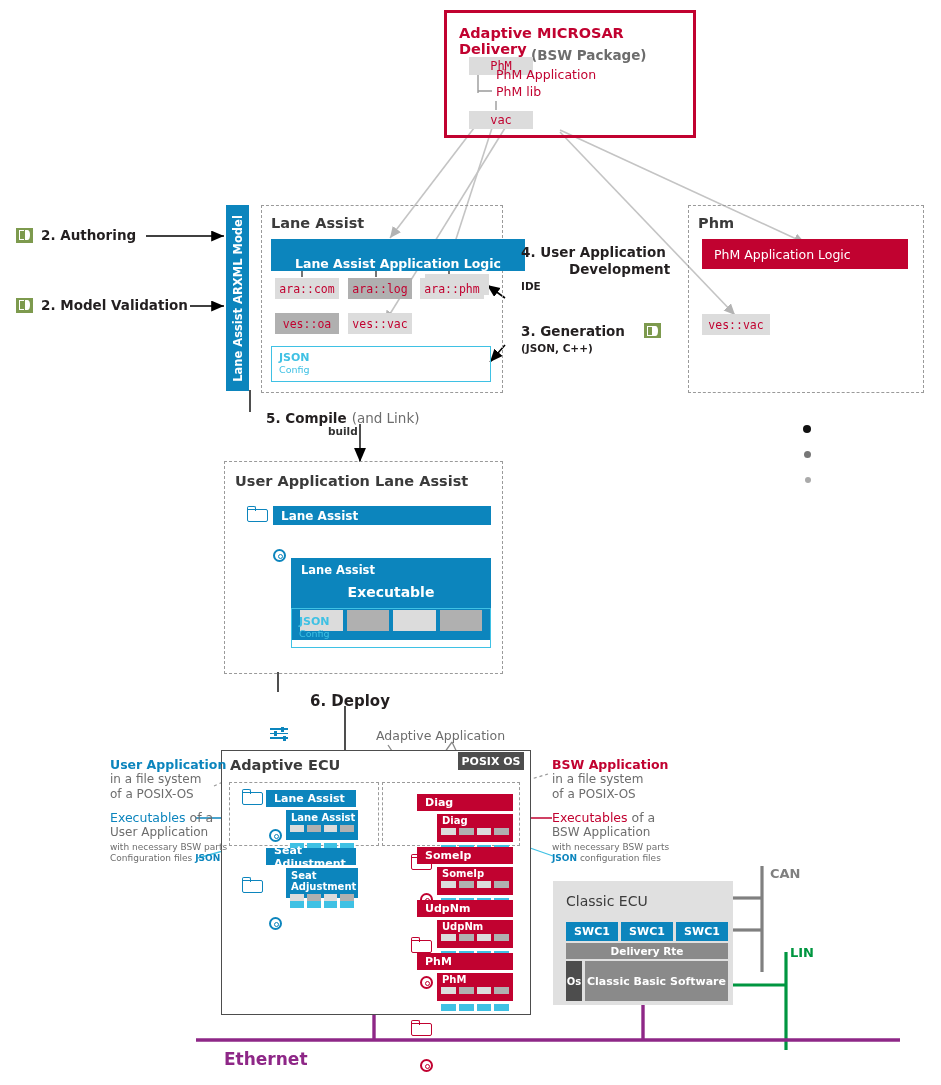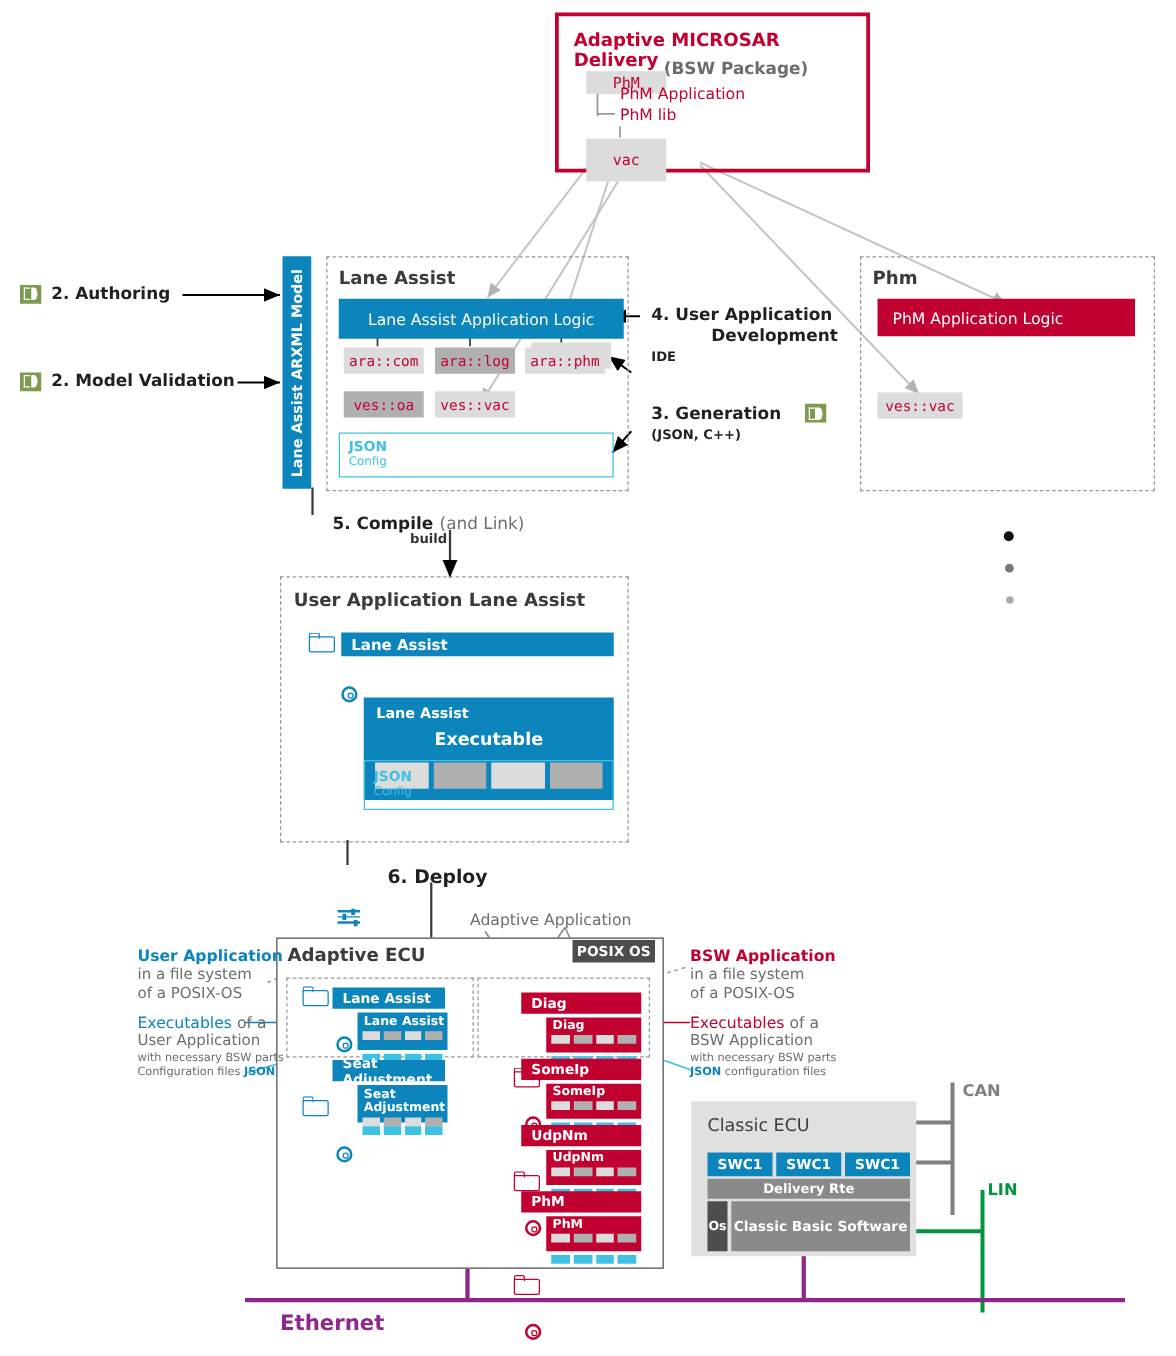--- a/index.html
+++ b/index.html
@@ -154,21 +154,21 @@
   <path d="M374,1013 L374,1040" stroke="#8e2787" stroke-width="3.4"></path>
   <path d="M643,1004 L643,1040" stroke="#8e2787" stroke-width="3.4"></path>
 </svg>
 
 <div class="abs redbox" style="left:444px;top:10px;width:246px;height:122px;">
   <div class="abs title-bold t-red" style="left:12px;top:12px;font-size:14.5px;">Adaptive MICROSAR Delivery</div>
   <div class="abs title-bold t-gray" style="left:84px;top:34px;font-size:13.5px;">(BSW Package)</div>
 
   <div class="abs c-lgray label-chip" style="left:22px;top:44px;width:64px;height:18px;font-size:12px;">PhM</div>
 
-  <div class="abs c-lgray label-chip" style="left:22px;top:98px;width:64px;height:34px;font-size:12px;">vac</div>
+  <div class="abs c-lgray label-chip" style="left:22px;top:98px;width:64px;height:18px;font-size:12px;">vac</div>
 </div>
 <div class="abs t-red" style="left:496px;top:67px;font-size:12.5px;">PhM Application</div>
 <div class="abs t-red" style="left:496px;top:84px;font-size:12.5px;">PhM lib</div>
 
 <div class="abs" style="left:16px;top:227px;display:flex;align-items:center;gap:8px;">
   <span class="dlogo"></span>
   <span class="title-bold" style="font-size:13.5px;">2. Authoring</span>
 </div>
 <div class="abs" style="left:16px;top:297px;display:flex;align-items:center;gap:8px;">
   <span class="dlogo"></span>
@@ -177,22 +177,22 @@
 
 <div class="abs c-blue" style="left:226px;top:205px;width:23px;height:186px;">
   <div style="position:absolute;left:-82px;top:82px;width:186px;height:23px;
               transform:rotate(-90deg);display:flex;align-items:center;justify-content:center;
               font-size:11.5px;font-weight:bold;color:#fff;">Lane Assist ARXML Model</div>
 </div>
 
 <div class="abs dashbox" style="left:261px;top:205px;width:240px;height:186px;">
   <div class="abs hdr" style="left:9px;top:9px;">Lane Assist</div>
 
-  <div class="abs c-blue" style="left:9px;top:33px;width:228px;height:32px;display:flex;
-              align-items:center;justify-content:center;font-size:12.5px;font-weight:normal;">
+  <div class="abs c-blue" style="left:9px;top:33px;width:254px;height:32px;display:flex;
+              align-items:flex-end;justify-content:center;font-size:12.5px;font-weight:bold;">
     <span>Lane Assist Application Logic</span>
   </div>
 
   <div class="abs c-lgray label-chip" style="left:13px;top:72px;width:64px;height:21px;">ara::com</div>
   <div class="abs c-mgray label-chip" style="left:86px;top:72px;width:64px;height:21px;">ara::log</div>
   <div class="abs c-lgray" style="left:163px;top:68px;width:64px;height:21px;"></div>
   <div class="abs c-lgray label-chip" style="left:158px;top:72px;width:64px;height:21px;">ara::phm</div>
 
   <div class="abs c-mgray label-chip" style="left:13px;top:107px;width:64px;height:21px;">ves::oa</div>
   <div class="abs c-lgray label-chip" style="left:86px;top:107px;width:64px;height:21px;">ves::vac</div>

